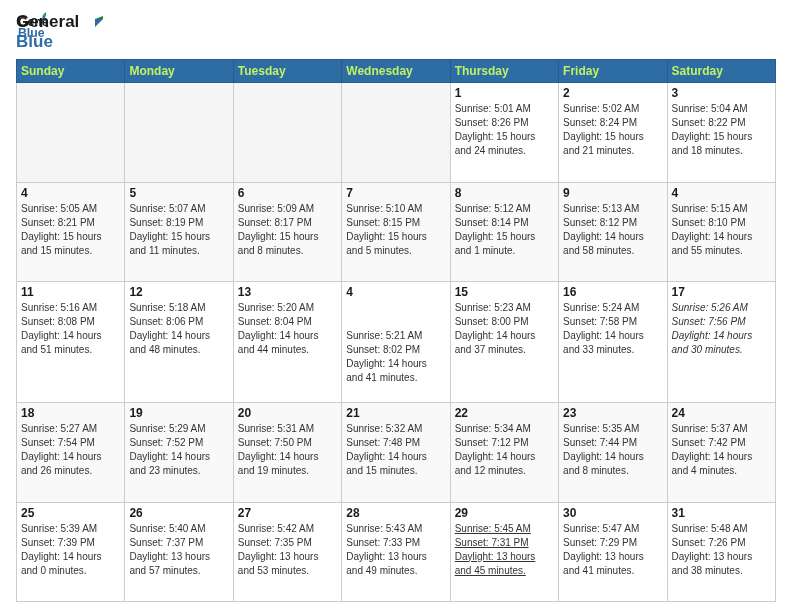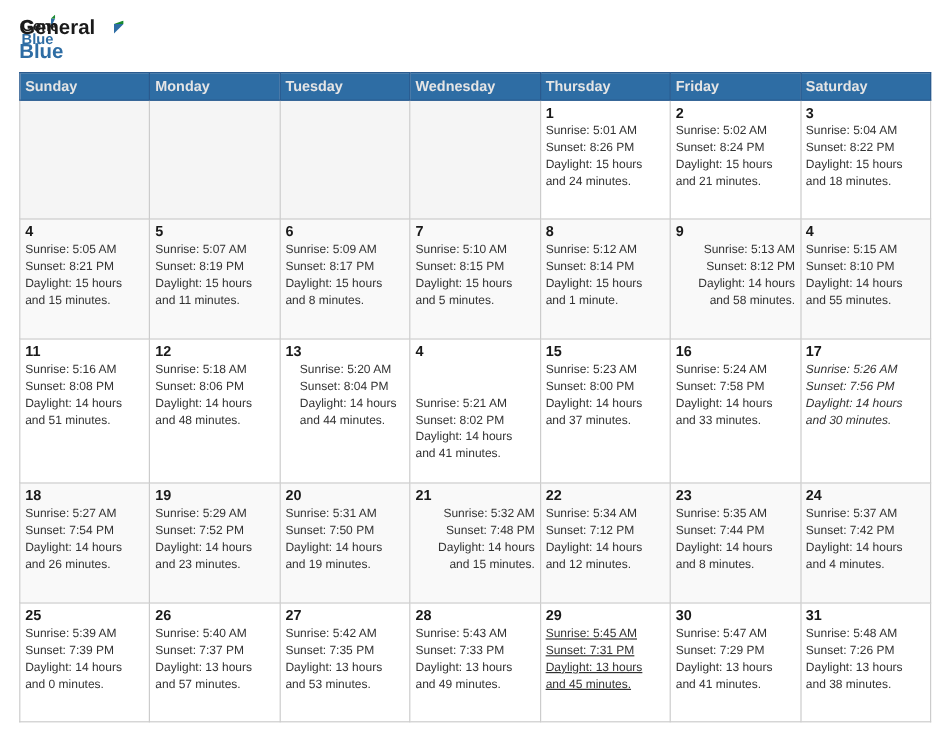--- a/index.html
+++ b/index.html
@@ -48,21 +48,21 @@
     }
     .calendar {
       flex: 1;
       border: 1px solid #ccc;
       border-collapse: collapse;
       width: 100%;
       table-layout: fixed;
     }
     .calendar th {
       background: #2e6da4;
-      color: #e5e5e5;
+      color: #bef264;
       font-size: 12px;
       font-weight: bold;
       padding: 4px 4px;
       border: 1px solid #2a5a8e;
       text-align: left;
     }
     .calendar td {
       border: 1px solid #ccc;
       vertical-align: top;
       padding: 3px 4px;
@@ -192,21 +192,21 @@
           </td>
           <td>
             <span class="day-num">8</span>
             <div class="day-info" style="white-space: pre-line;">Sunrise: 5:12 AM
 Sunset: 8:14 PM
 Daylight: 15 hours
 and 1 minute.</div>
           </td>
           <td>
             <span class="day-num">9</span>
-            <div class="day-info" style="white-space: pre-line; text-align: right;">Sunrise: 5:13 AM
+            <div class="day-info" style="white-space: pre-line;">Sunrise: 5:13 AM
 Sunset: 8:12 PM
 Daylight: 14 hours
 and 58 minutes.</div>
           </td>
           <td>
             <span class="day-num">4</span>
             <div class="day-info" style="white-space: pre-line;">Sunrise: 5:15 AM
 Sunset: 8:10 PM
 Daylight: 14 hours
 and 55 minutes.</div>
@@ -222,21 +222,21 @@
           </td>
           <td>
             <span class="day-num">12</span>
             <div class="day-info" style="white-space: pre-line;">Sunrise: 5:18 AM
 Sunset: 8:06 PM
 Daylight: 14 hours
 and 48 minutes.</div>
           </td>
           <td>
             <span class="day-num">13</span>
-            <div class="day-info" style="white-space: pre-line; margin-left: 12px;">Sunrise: 5:20 AM
+            <div class="day-info" style="white-space: pre-line;">Sunrise: 5:20 AM
 Sunset: 8:04 PM
 Daylight: 14 hours
 and 44 minutes.</div>
           </td>
           <td>
             <span class="day-num">4</span>
             <div class="day-info" style="white-space: pre-line; margin-top: 30px;">Sunrise: 5:21 AM
 Sunset: 8:02 PM
 Daylight: 14 hours
 and 41 minutes.</div>
@@ -280,21 +280,21 @@
           </td>
           <td>
             <span class="day-num">20</span>
             <div class="day-info" style="white-space: pre-line;">Sunrise: 5:31 AM
 Sunset: 7:50 PM
 Daylight: 14 hours
 and 19 minutes.</div>
           </td>
           <td>
             <span class="day-num">21</span>
-            <div class="day-info" style="white-space: pre-line; text-align: right;">Sunrise: 5:32 AM
+            <div class="day-info" style="white-space: pre-line;">Sunrise: 5:32 AM
 Sunset: 7:48 PM
 Daylight: 14 hours
 and 15 minutes.</div>
           </td>
           <td>
             <span class="day-num">22</span>
             <div class="day-info" style="white-space: pre-line;">Sunrise: 5:34 AM
 Sunset: 7:12 PM
 Daylight: 14 hours
 and 12 minutes.</div>

